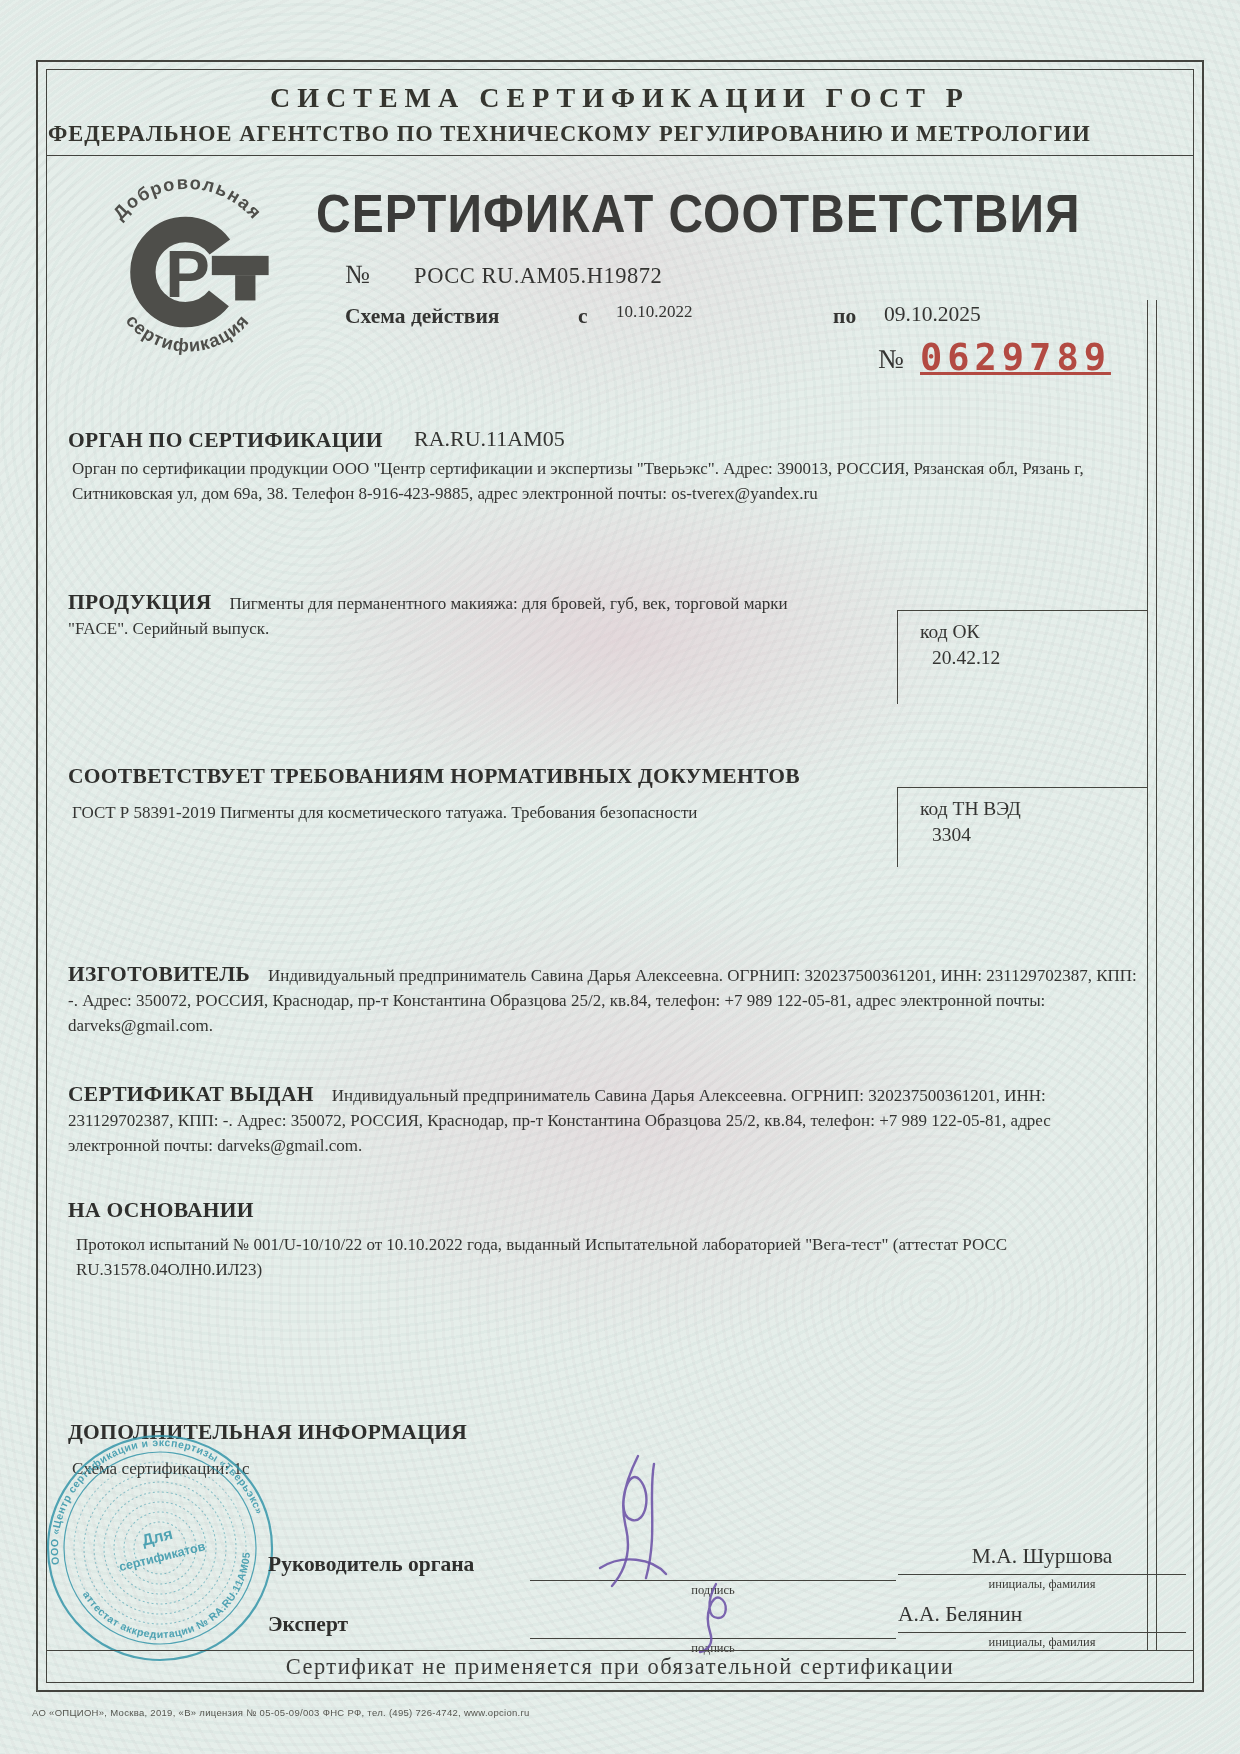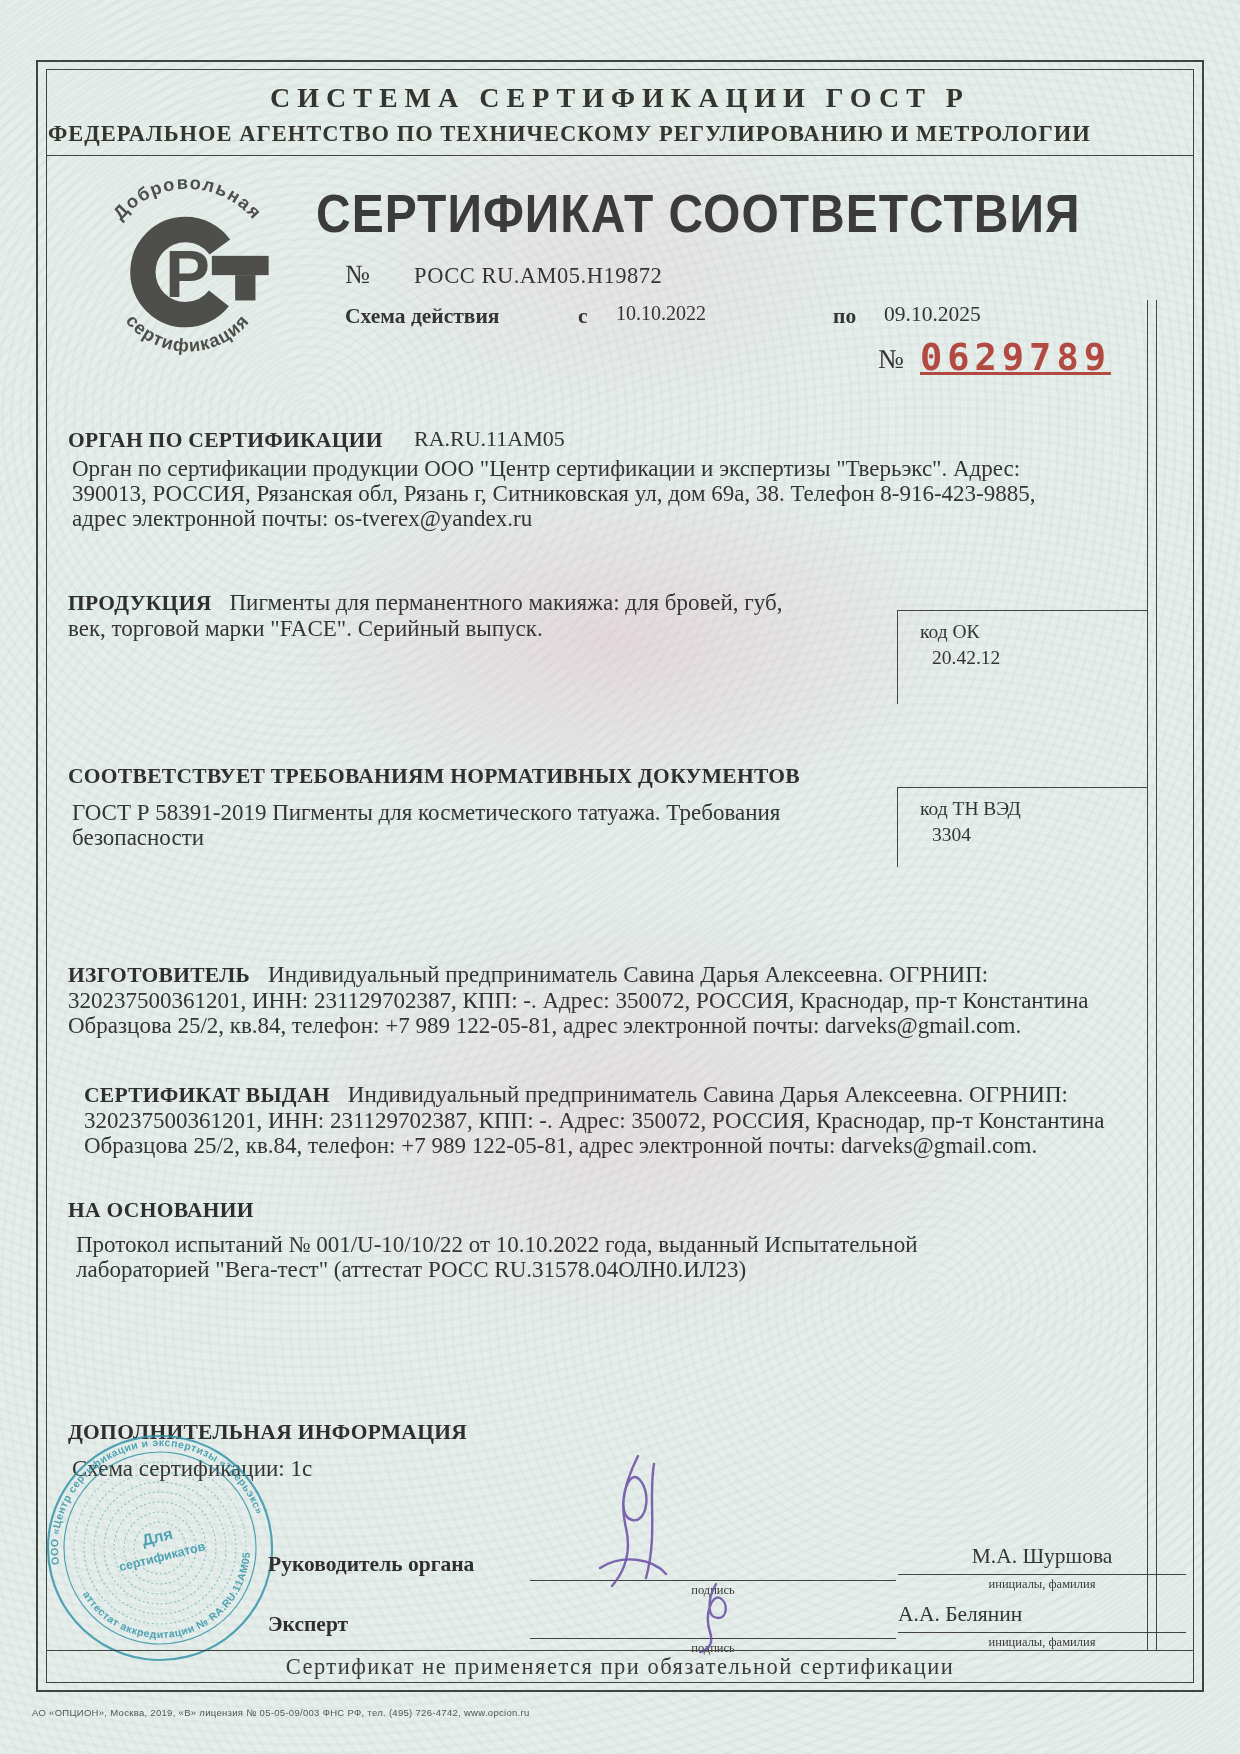--- a/index.html
+++ b/index.html
@@ -22,44 +22,44 @@
   .hdr2 { left:48px; top:121px; width:1144px; font-size:22.5px; font-weight:bold; letter-spacing:1px; color:#35352f; }
   .hdr-rule { left:47px; top:155px; width:1146px; border-top:1.5px solid #43433e; }
   .logo { left:78px; top:176px; width:218px; height:182px; }
   .title { left:316px; top:184px; font-family:"Liberation Sans","DejaVu Sans",sans-serif;
            font-size:48px; font-weight:bold; letter-spacing:1px; color:#3b3b39;
            transform:scale(1.0,1.1); transform-origin:0 0; white-space:nowrap; }
   .no-label   { left:345px; top:260px; font-size:26px; }
   .no-value   { left:414px; top:263px; font-size:22.5px; letter-spacing:.5px; }
   .val-label  { left:345px; top:304px; font-size:21.5px; font-weight:bold; }
   .val-c      { left:578px; top:304px; font-size:21.5px; font-weight:bold; }
-  .val-from   { left:616px; top:302px; font-size:20px; }
+  .val-from   { left:616px; top:302px; font-size:17px; }
   .val-po     { left:833px; top:304px; font-size:21.5px; font-weight:bold; }
   .val-to     { left:884px; top:302px; font-size:21.5px; }
   .blank-no-label { left:878px; top:344px; font-size:27px; }
   .blank-no-value { left:920px; top:336px; font-family:"DejaVu Sans Mono","Liberation Mono",monospace;
                     font-size:37px; font-weight:bold; letter-spacing:5px; color:#b34a42;text-decoration:underline; }
   .vrule1 { left:1147px; top:300px; height:1350px; border-left:1.5px solid #45453f; }
   .vrule2 { left:1156px; top:300px; height:1350px; border-left:1.5px solid #45453f; }
   .sec-h  { font-size:21.5px; font-weight:bold; color:#2f2f2d; letter-spacing:.3px; }
-  .body-t { font-size:23px; line-height:25px; }
+  .body-t { font-size:17px; line-height:25px; }
   .organ-h    { left:68px;  top:428px; }
   .organ-code { left:414px; top:426px; font-size:22px; }
   .organ-p    { left:72px;  top:456px; width:1016px; }
   .prod-block { left:68px;  top:590px; width:748px; }
   .inline-h   { margin-right:18px;margin-top:40px; }
   .codebox { border-top:1.6px solid #45453f; border-left:1.6px solid #45453f; box-sizing:border-box; }
   .box-ok  { left:897px; top:610px; width:251px; height:94px; }
   .box-tn  { left:897px; top:787px; width:251px; height:80px; }
   .codebox .lbl { margin:10px 0 0 22px; font-size:19.5px; }
   .codebox .val { margin:4px 0 0 34px; font-size:19.5px; }
   .conf-h { left:68px; top:764px; }
   .conf-p { left:72px; top:800px; width:830px; }
   .man-block    { left:68px; top:962px;  width:1078px; }
-  .issued-block { left:84px; top:1082px; width:1078px; }
+  .issued-block { left:68px; top:1082px; width:1078px; }
   .basis-h { left:68px; top:1198px; }
   .basis-p { left:76px; top:1232px; width:962px; }
   .add-h  { left:68px; top:1420px; }
   .add-p  { left:72px; top:1456px; width:900px; }
   .stamp  { left:30px; top:1418px; width:260px; height:260px; opacity:.82; }
   .sig-label { font-size:21.5px; font-weight:bold; color:#2f2f2d; }
   .sig1-label { left:268px; top:1552px; }
   .sig2-label { left:268px; top:1612px; }
   .sig-line { border-top:1.5px solid #43433e; }
   .line1a { left:530px; top:1580px; width:366px; }

